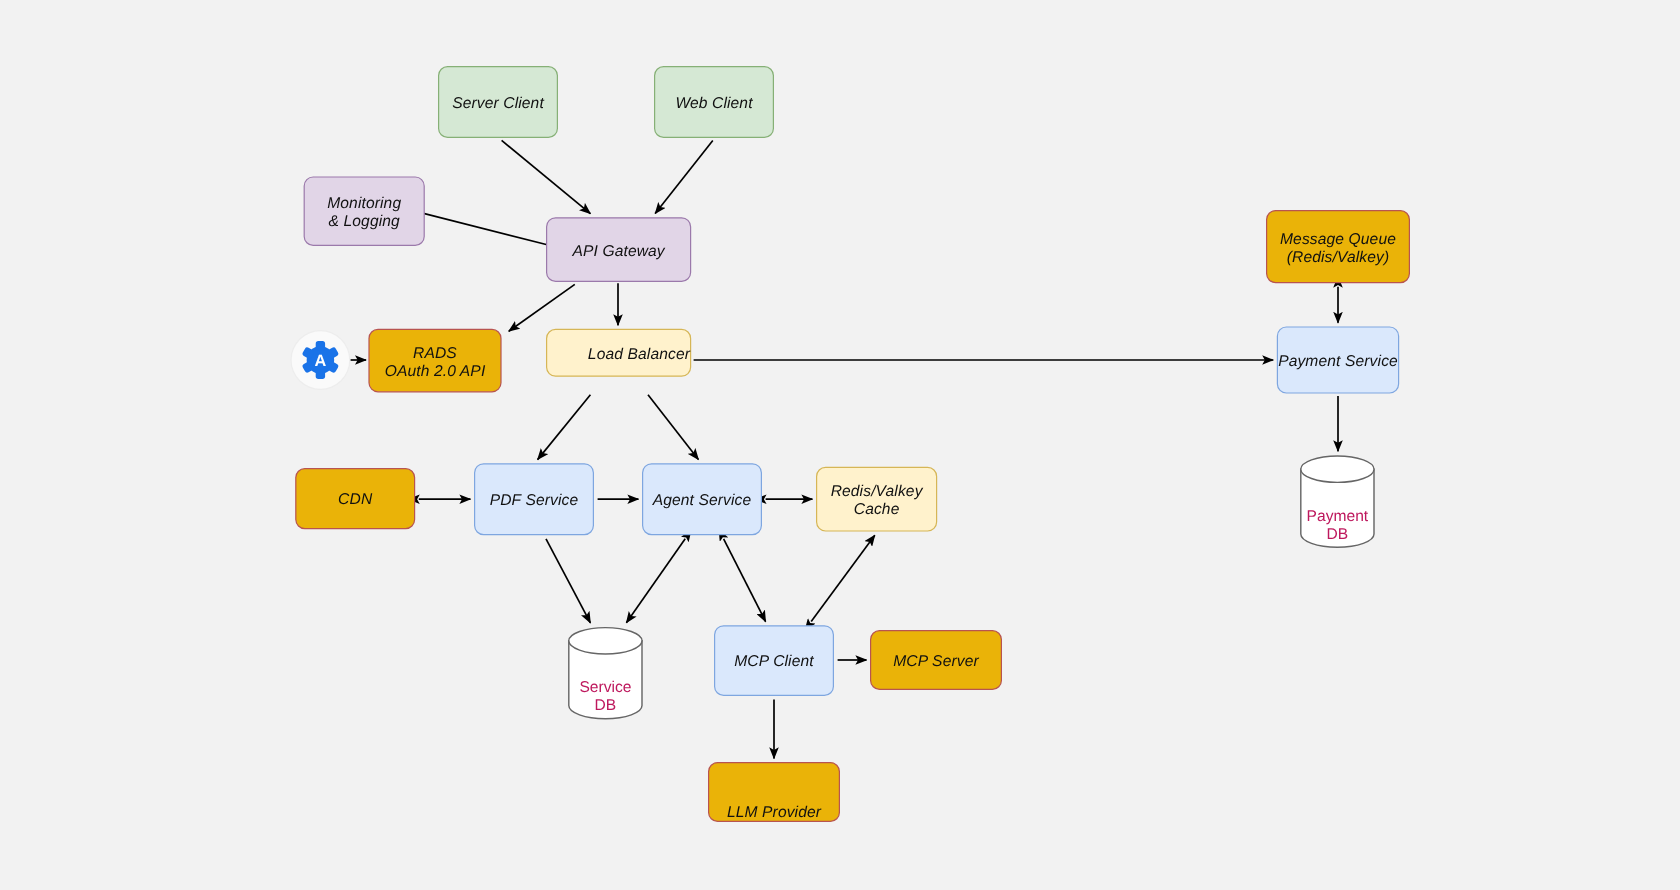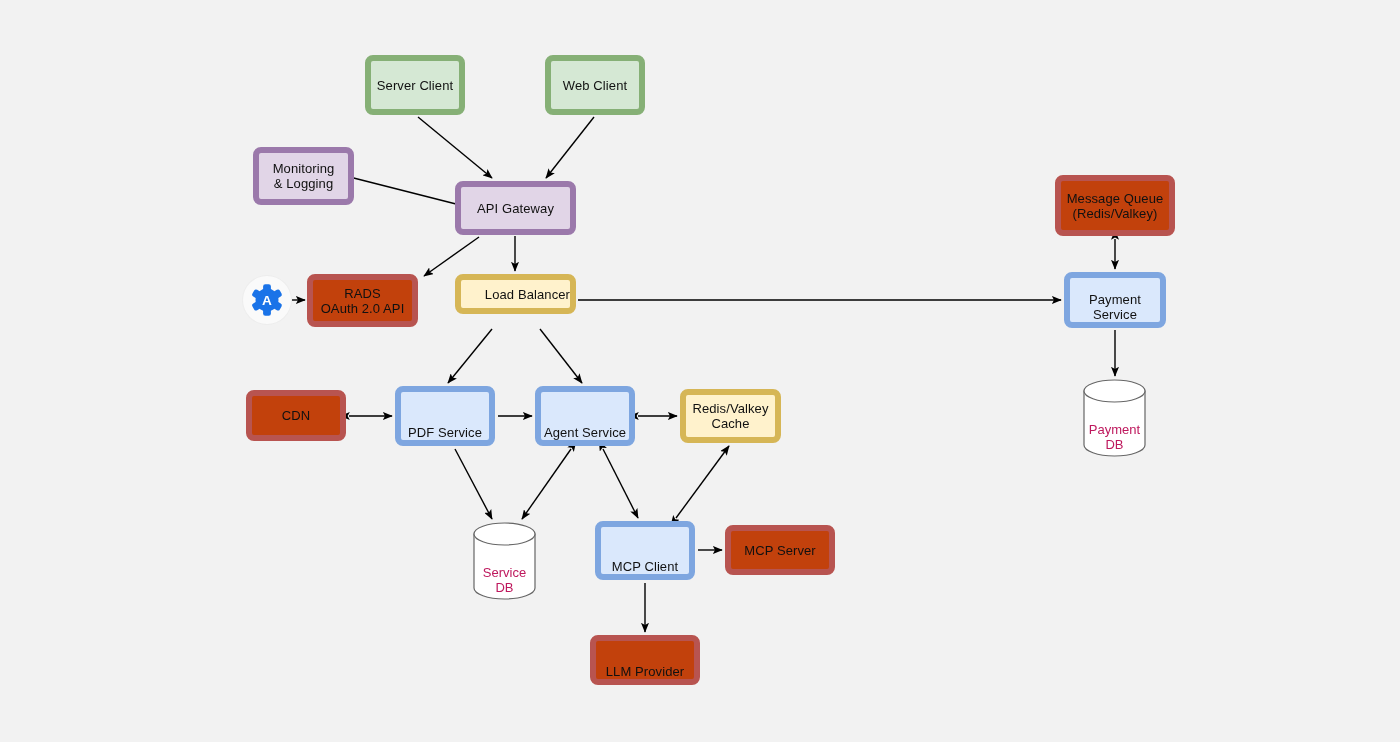--- a/index.html
+++ b/index.html
@@ -28,33 +28,34 @@
     pointer-events: none;
   }
   .node {
     position: absolute;
     box-sizing: border-box;
     display: flex;
     align-items: center;
     justify-content: center;
     text-align: center;
     border-radius: 8px;
-    border: 6px solid #1d4ed8;
+    border: 1px solid #1d4ed8;
     font-size: 13px;
     line-height: 15px;
     color: #111111;
     letter-spacing: 0.1px;
     white-space: pre-line;
+    font-style: italic;
   }
   .node .label { display: block; }
   .n-green  { background: #d5e8d4; border-color: #86b076; }
   .n-purple { background: #e1d5e7; border-color: #9b79ab; }
-  .n-red    { background: #c2410c; border-color: #b85450; }
+  .n-red    { background: #eab308; border-color: #b85450; }
   .n-yellow { background: #fff2cc; border-color: #d6b656; }
-  .n-blue   { background: #dae8fc; border-color: #7ea6e0; align-items: flex-end; }
+  .n-blue   { background: #dae8fc; border-color: #7ea6e0; }
 
   .cyl {
     position: absolute;
     box-sizing: border-box;
   }
   .cyl svg { display: block; }
   .cyl .cyl-label {
     position: absolute;
     left: 0;
     width: 100%;

